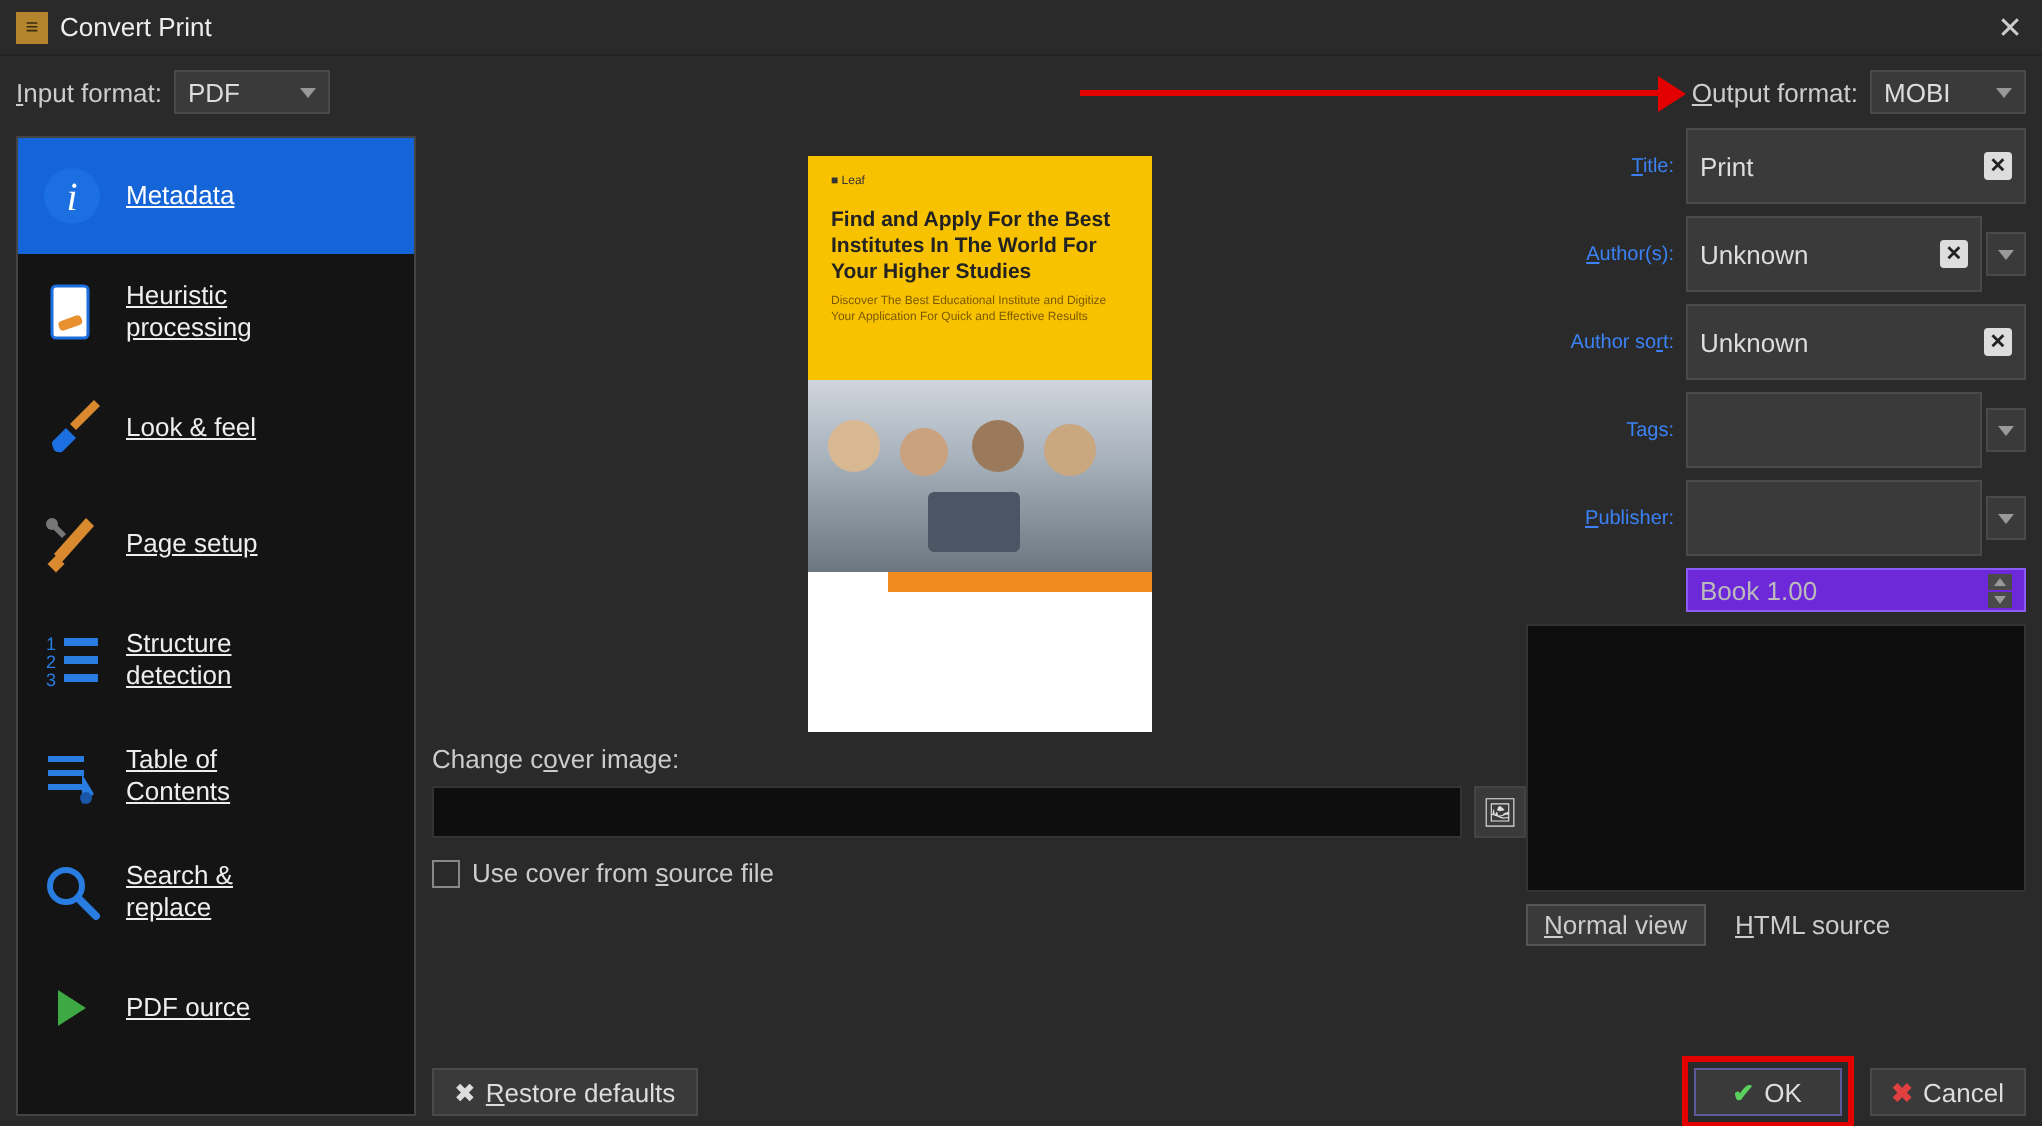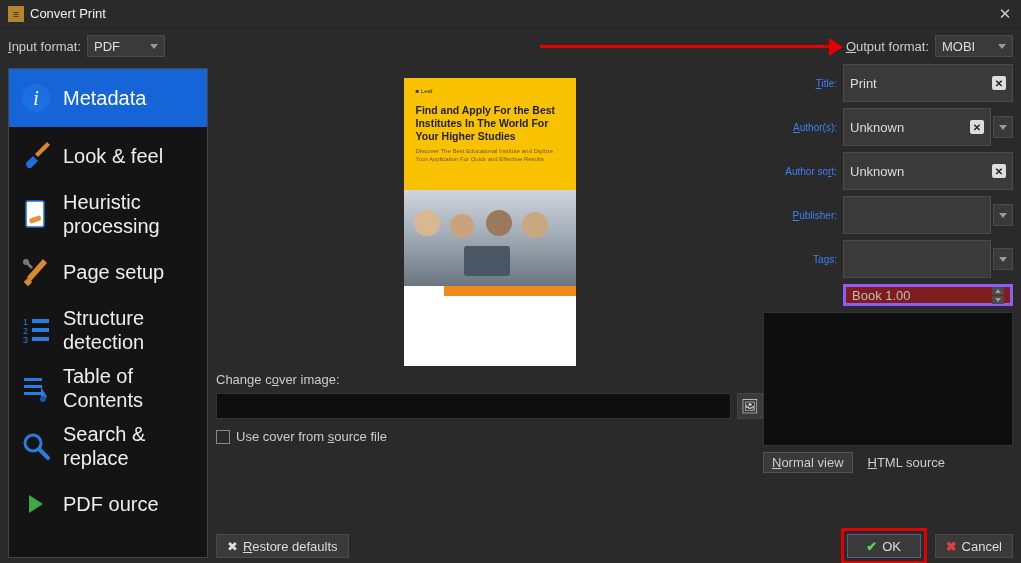--- a/index.html
+++ b/index.html
@@ -100,21 +100,21 @@
     cursor:pointer;
     color:#eee;
   }
   .side-item.active { background:#1565d8; color:#fff; }
   .side-item .icon {
     width:34px;height:34px;
     margin-right:10px;
     display:flex;align-items:center;justify-content:center;
     flex-shrink:0;
   }
-  .side-item .txt { font-size:20px; line-height:1.2; }
+  .side-item .txt { font-size:13px; line-height:1.2;text-decoration:underline; }
   
   .center {
     flex:1;
     padding: 0 8px;
     display:flex;
     flex-direction:column;
   }
   .center-top { display:flex; }
   .cover-col { flex:1; }
   .fields-col { width: 250px; }
@@ -158,21 +158,21 @@
   .chk{width:14px;height:14px;border:1px solid #888;margin-right:6px;}
   
   .field-row{display:flex;align-items:center;margin-bottom:6px;}
   .field-row .flabel{width:80px;text-align:right;color:#3b82f6;padding-right:6px;font-size:10px;}
   .field-row .flabel u{text-decoration:underline;}
   .text-input{flex:1;height:38px;background:#3a3a3a;border:1px solid #4a4a4a;color:#ddd;padding:0 6px;display:flex;align-items:center;position:relative;}
   .text-input .clear{margin-left:auto;width:14px;height:14px;background:#ddd;color:#222;border-radius:2px;display:flex;align-items:center;justify-content:center;font-size:10px;font-weight:bold;cursor:pointer;}
   .mini-btn{width:20px;height:22px;background:#3a3a3a;border:1px solid #4a4a4a;margin-left:2px;display:flex;align-items:center;justify-content:center;cursor:pointer;}
   .mini-btn .chev{width:0;height:0;border-left:4px solid transparent;border-right:4px solid transparent;border-top:5px solid #999;}
   .spinner-row{display:flex;margin-left:80px;margin-bottom:6px;}
-  .spinner{flex:1;height:22px;background:#7f1d1d;border:3px solid #8b5cf6;display:flex;align-items:center;padding:0 6px;color:#bbb;}
+  .spinner{flex:1;height:22px;background:#6d28d9;border:1px solid #8b5cf6;display:flex;align-items:center;padding:0 6px;color:#bbb;}
   .spinner .spin-btns{margin-left:auto;display:flex;flex-direction:column;gap:1px;}
   .spinner .spin-btns div{width:12px;height:8px;background:#4a4a4a;cursor:pointer;display:flex;align-items:center;justify-content:center;}
   .spinner .spin-btns div::after{content:'';width:0;height:0;border-left:3px solid transparent;border-right:3px solid transparent;}
   .spinner .spin-btns .up::after{border-bottom:4px solid #999;}
   .spinner .spin-btns .dn::after{border-top:4px solid #999;}
   .comment-box{margin-left:0;height:134px;background:#0e0e0e;border:1px solid #333;margin-top:2px;}
   .view-tabs{display:flex;gap:6px;margin-top:6px;margin-left:0;}
   .view-tab{padding:2px 8px;color:#ccc;cursor:pointer;border:1px solid transparent;}
   .view-tab.active{background:#3a3a3a;border:1px solid #555;}
   .view-tab u{text-decoration:underline;}
@@ -244,35 +244,35 @@
         <svg width="30" height="30" viewBox="0 0 30 30">
             <circle cx="15" cy="15" r="14" fill="#1b6fe0"></circle>
             <text x="15" y="22" text-anchor="middle" font-family="Georgia" font-style="italic" font-size="20" fill="#fff">i</text>
           </svg>
       </div>
       <div class="txt">Metadata</div>
     </div>
     <div class="side-item">
       <div class="icon">
         <svg width="30" height="30" viewBox="0 0 30 30">
-            <path d="M5 22 L12 15 L17 20 L10 27 Q5 28 5 22 Z" fill="#1b6fe0"></path>
-            <path d="M14 13 L26 1 L29 4 L17 16 Z" fill="#d98a2e"></path>
-          </svg>
-      </div>
-      <div class="txt">Look &amp; feel</div>
-    </div>
-    <div class="side-item">
-      <div class="icon">
-        <svg width="30" height="30" viewBox="0 0 30 30">
             <rect x="5" y="2" width="18" height="26" rx="2" fill="#fff"></rect>
             <rect x="5" y="2" width="18" height="26" rx="2" fill="none" stroke="#1b6fe0" stroke-width="1.5"></rect>
             <rect x="8" y="18" width="12" height="5" rx="2" fill="#e89030" transform="rotate(-20 14 20)"></rect>
           </svg>
       </div>
       <div class="txt">Heuristic<br>processing</div>
+    </div>
+    <div class="side-item">
+      <div class="icon">
+        <svg width="30" height="30" viewBox="0 0 30 30">
+            <path d="M5 22 L12 15 L17 20 L10 27 Q5 28 5 22 Z" fill="#1b6fe0"></path>
+            <path d="M14 13 L26 1 L29 4 L17 16 Z" fill="#d98a2e"></path>
+          </svg>
+      </div>
+      <div class="txt">Look &amp; feel</div>
     </div>
     <div class="side-item">
       <div class="icon">
         <svg width="30" height="30" viewBox="0 0 30 30">
             <path d="M6 4 L12 10 L10 12 L4 6 Z" fill="#777"></path>
             <circle cx="5" cy="5" r="3" fill="#777"></circle>
             <path d="M22 2 L26 6 L10 24 L6 20 Z" fill="#d98a2e"></path>
             <rect x="4" y="22" width="6" height="6" fill="#d98a2e" transform="rotate(45 7 25)"></rect>
           </svg>
       </div>
@@ -376,30 +376,30 @@
             </div>
         </div>
         <div class="field-row">
           <div class="flabel">Author so<u>r</u>t:</div>
           <div class="text-input">
             <span>Unknown</span>
             <span class="clear">✕</span>
           </div>
         </div>
         <div class="field-row">
-          <div class="flabel"><u>P</u>ublisher:</div>
+          <div class="flabel">Ta<u>g</u>s:</div>
           <div class="text-input">
             <span></span>
           </div>
           <div class="mini-btn">
               <span class="chev"></span>
             </div>
         </div>
         <div class="field-row">
-          <div class="flabel">Ta<u>g</u>s:</div>
+          <div class="flabel"><u>P</u>ublisher:</div>
           <div class="text-input">
             <span></span>
           </div>
           <div class="mini-btn">
               <span class="chev"></span>
             </div>
         </div>
         <div class="spinner-row">
           <div class="spinner">
             <span>Book 1.00</span>

